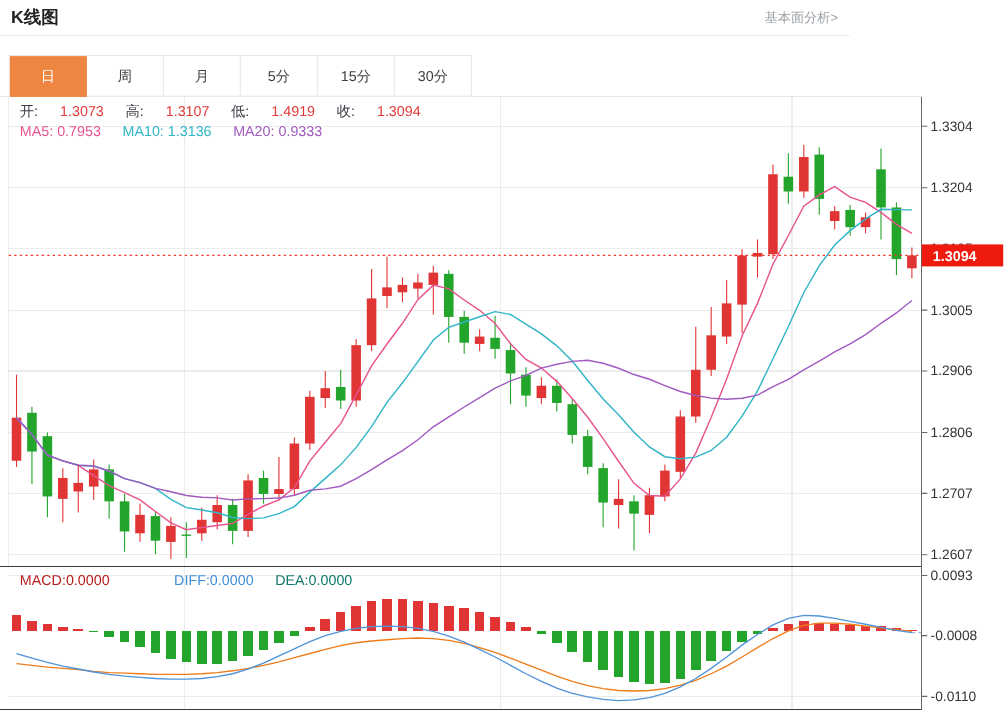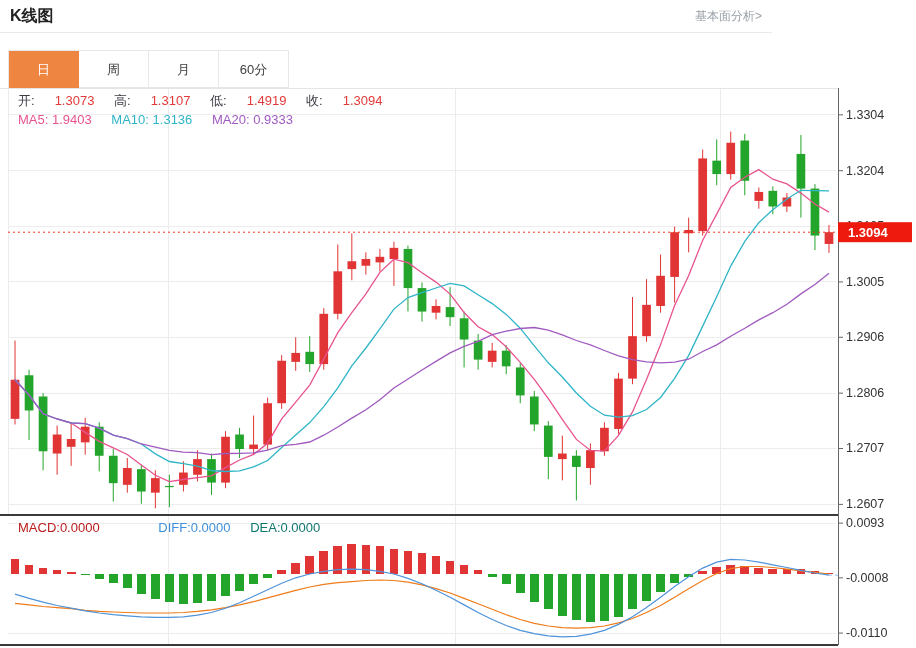--- a/index.html
+++ b/index.html
@@ -33,32 +33,34 @@
 
 <div class="hdr">
   <span class="hdr-title">K线图</span>
   <span class="hdr-link">基本面分析&gt;</span>
 </div>
 
 <div class="tabs" id="tabbar">
     <div class="tab active">日</div>
     <div class="tab">周</div>
     <div class="tab">月</div>
-    <div class="tab">60分</div>
+    <div class="tab">5分</div>
+    <div class="tab">15分</div>
+    <div class="tab">30分</div>
   </div>
 
 <div class="inforow" style="left:18px;top:92px;">
   <span class="grp"><span class="lbl">开:</span><span class="val-red">1.3073</span></span>
   <span class="grp"><span class="lbl">高:</span><span class="val-red">1.3107</span></span>
   <span class="grp"><span class="lbl">低:</span><span class="val-red">1.4919</span></span>
   <span class="grp"><span class="lbl">收:</span><span class="val-red">1.3094</span></span>
 </div>
 
 <div class="inforow" style="left:18px;top:112px;">
-  <span class="grp ma5"><span>MA5:</span> <span>1.9403</span></span>
+  <span class="grp ma5"><span>MA5:</span> <span>0.7953</span></span>
   <span class="grp ma10"><span>MA10:</span> <span>1.3136</span></span>
   <span class="grp ma20"><span>MA20:</span> <span>0.9333</span></span>
 </div>
 
 <div class="inforow" style="left:18px;top:520px;">
   <span class="grp macd-l"><span>MACD:</span><span>0.0000</span></span>
   <span class="grp diff-l"><span>DIFF:</span><span>0.0000</span></span>
   <span class="grp dea-l"><span>DEA:</span><span>0.0000</span></span>
 </div>
 

